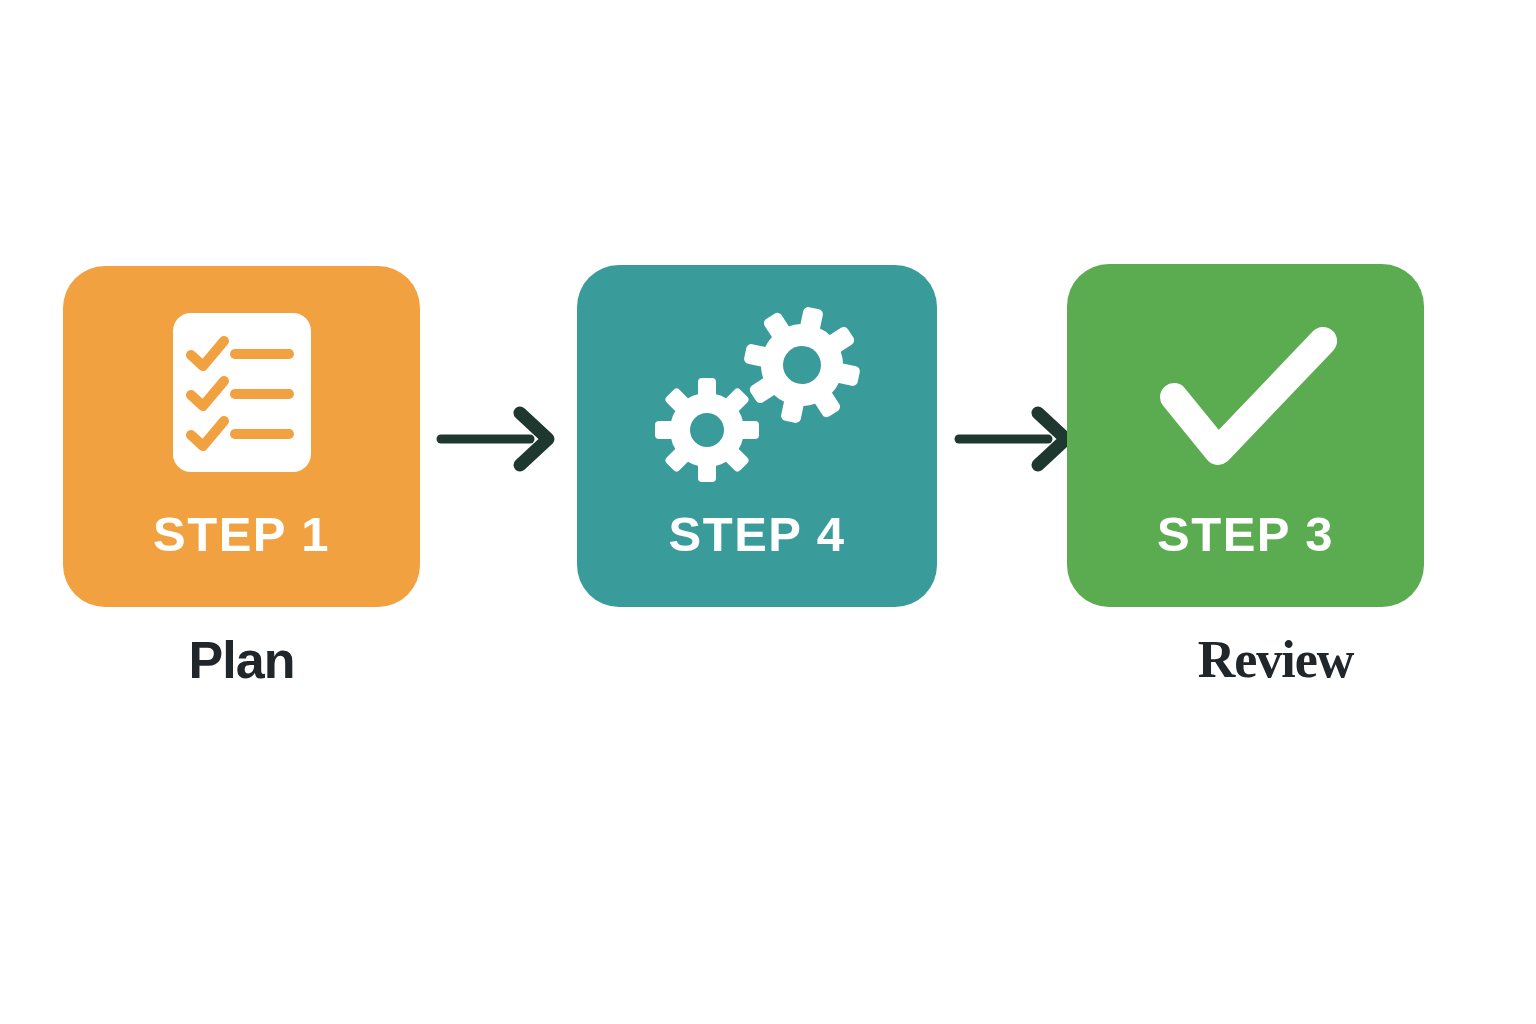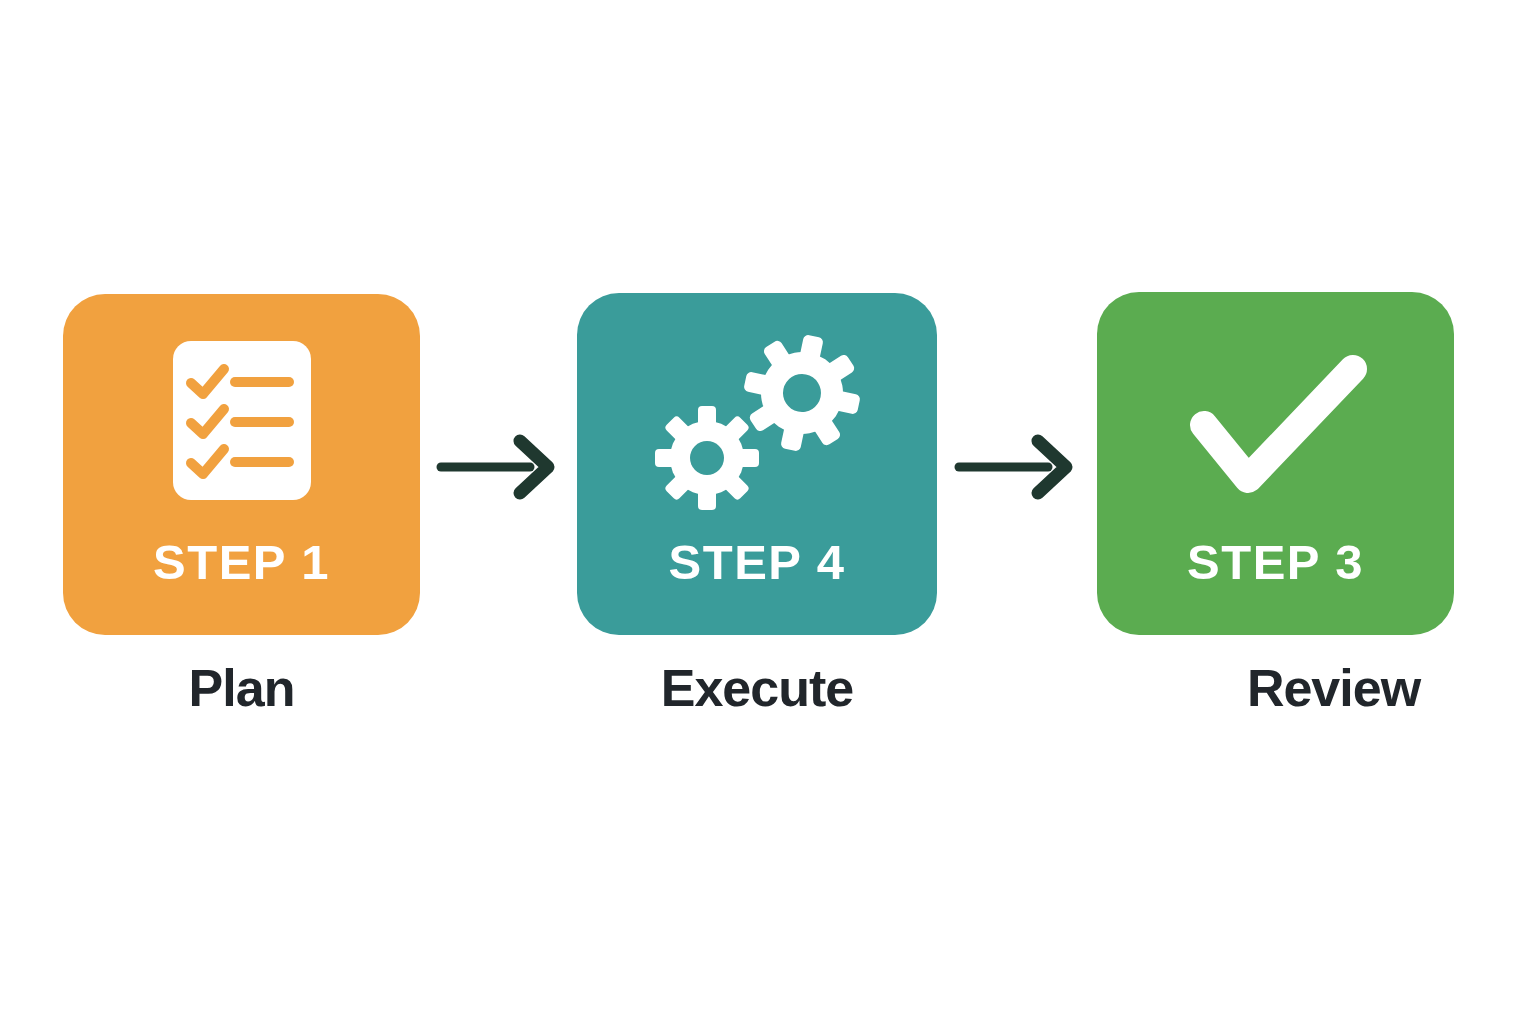--- a/index.html
+++ b/index.html
@@ -12,29 +12,28 @@
   }
   *{box-sizing:border-box;}
   html,body{margin:0;padding:0;background:#fff;}
   body{font-family:"Liberation Sans", sans-serif;}
   .canvas{
     position:relative;
     width:1536px;
     height:760px;
     background:#FFFFFF;
     overflow:hidden;
-    margin-top:28px;
   }
   .step-card{
     position:absolute;
     border-radius:42px;
   }
   .card-1{left:63px;top:266px;width:357px;height:341px;background:var(--step1,#F1A13F);}
   .card-2{left:577px;top:265px;width:360px;height:342px;background:var(--step2,#3A9C9A);}
-  .card-3{left:1097px;top:264px;width:357px;height:343px;background:var(--step3,#5BAC50);}
+  .card-3{left:1067px;top:264px;width:357px;height:343px;background:var(--step3,#5BAC50);}
   .badge{
     position:absolute;
     left:0;right:0;
     bottom:48px;
     text-align:center;
     color:#FFFFFF;
     font-size:49px;
     font-weight:700;
     letter-spacing:1.5px;
     line-height:1;
@@ -59,21 +58,21 @@
     position:absolute;
     text-align:center;
     color:var(--label,#21262B);
     font-size:52px;
     font-weight:700;
     line-height:1;
     letter-spacing:-1px;
   }
   .label-1{left:63px;top:634px;width:357px;}
   .label-2{left:577px;top:634px;width:360px;}
-  .label-3{left:1155px;top:634px;width:357px;}
+  .label-3{left:1097px;top:634px;width:357px;font-family:Liberation Serif, serif;}
 </style>
 </head>
 <body>
 
 <div class="canvas">
 
   <div class="step-card card-1">
     <div class="checklist-box">
       <svg width="138" height="159" viewBox="0 0 138 159">
         <g fill="none" stroke="var(--step1,#F1A13F)" stroke-linecap="round" stroke-linejoin="round">
@@ -136,16 +135,15 @@
   </svg>
 
   <div class="step-card card-3">
     <svg class="check-svg" width="357" height="343" viewBox="0 0 357 343">
       <path d="M107 133 L151 187 L256 77" fill="none" stroke="var(--icon-fg,#fff)" stroke-width="28" stroke-linecap="round" stroke-linejoin="round"></path>
     </svg>
     <div class="badge">STEP 3</div>
   </div>
 
   <div class="step-label label-1">Plan</div>
-  <div class="step-label label-2">Execute</div>
   <div class="step-label label-3">Review</div>
 
 </div>
 
 </body></html>

